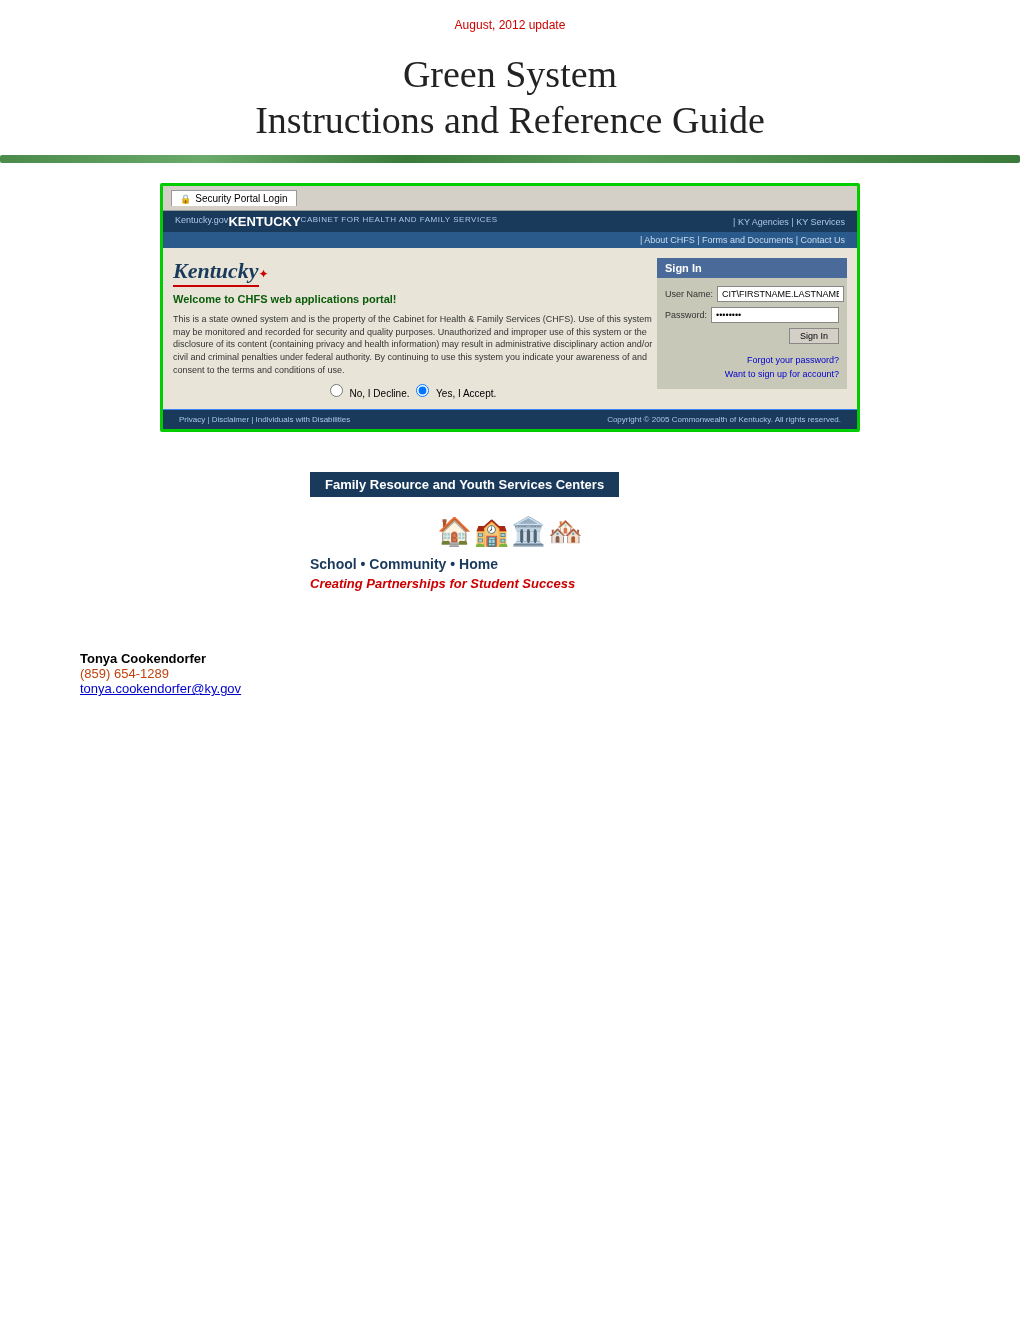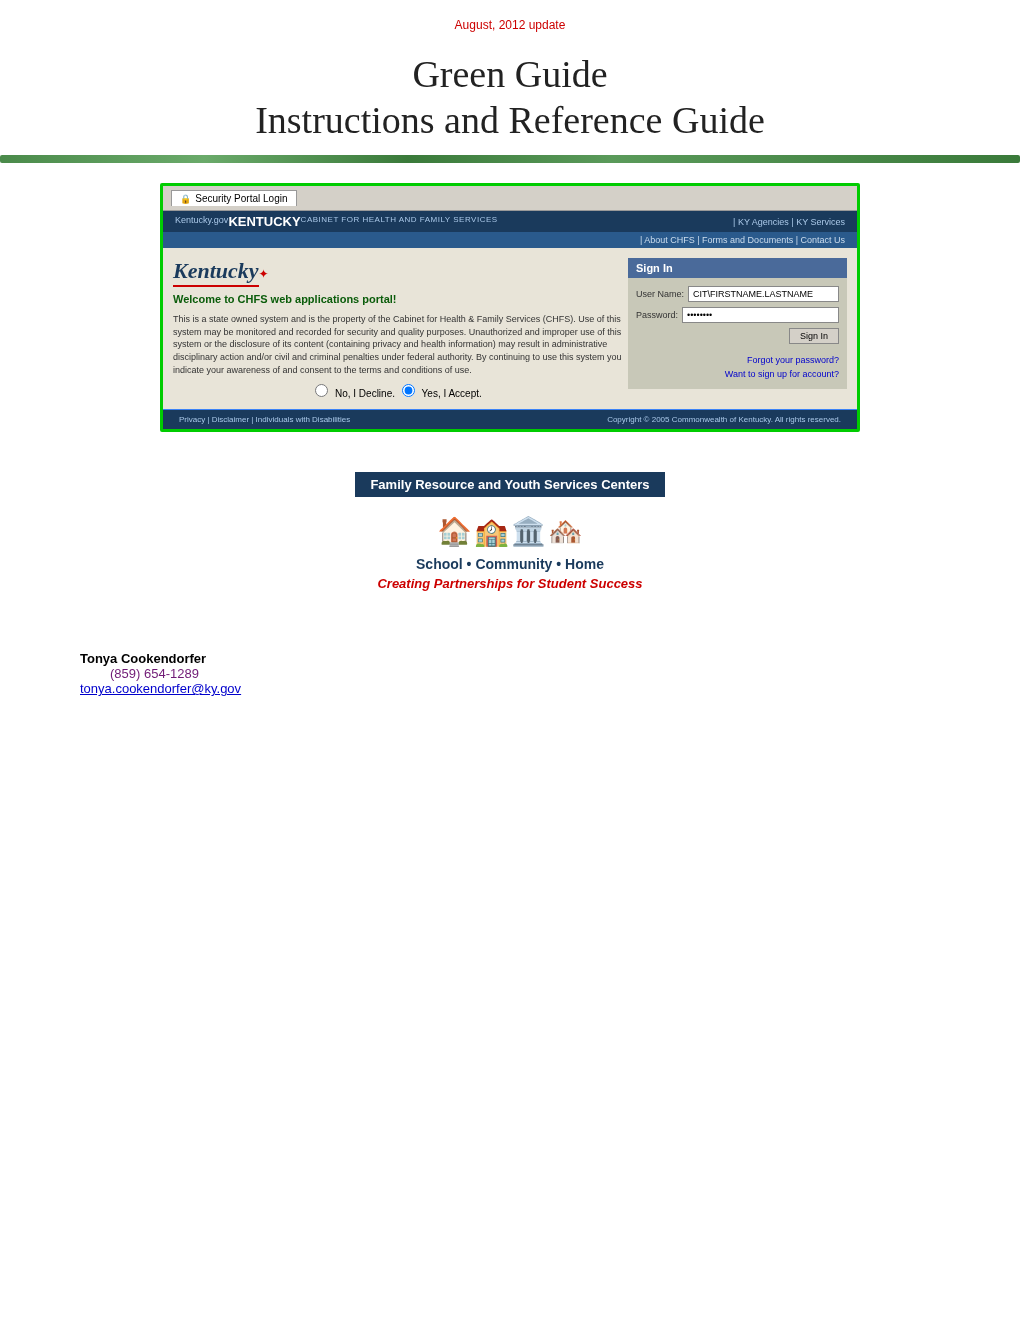--- a/index.html
+++ b/index.html
@@ -159,21 +159,21 @@
     .accept-line {
       font-size: 10px;
       text-align: center;
     }
     .radio-label {
       margin: 0 4px;
     }
 
     
     .signin-panel {
-      width: 219px;
+      width: 190px;
       flex-shrink: 0;
     }
     .signin-header {
       background: #4a6a9a;
       color: white;
       font-size: 11px;
       font-weight: bold;
       padding: 4px 8px;
     }
     .signin-body {
@@ -229,21 +229,20 @@
       display: flex;
       justify-content: space-between;
       align-items: center;
       font-size: 8px;
       color: #aac8e8;
       border-top: 1px solid #3b82f6;
     }
 
     
     .frysc-section {
-      text-align: center;
       margin: 40px auto;
       width: 400px;
     }
     .frysc-title-box {
       background: #1a3a5c;
       color: white;
       font-size: 13px;
       font-weight: bold;
       padding: 5px 15px;
       display: inline-block;
@@ -275,36 +274,35 @@
 
     
     .contact-section {
       margin: 60px 0 30px 80px;
       font-size: 13px;
     }
     .contact-name {
       font-weight: bold;
     }
     .contact-phone {
-      color: #701a75;
-      margin-left: 30px;
+      color: #c2410c;
     }
     .contact-email {
       color: #0000cc;
       text-decoration: underline;
     }
   </style>
 </head>
 <body>
 
 <div class="page-header">August, 2012 update</div>
 
 <div class="page-title-area">
   <h1>
-    <span>Green Guide</span><br>
+    <span>Green System</span><br>
     <span>Instructions and Reference Guide</span>
   </h1>
 </div>
 <div class="title-underline"></div>
 
 <div class="screenshot-container">
 
   <div class="browser-bar">
     <div class="browser-tab">
       <span class="browser-tab-icon">🔒</span>

